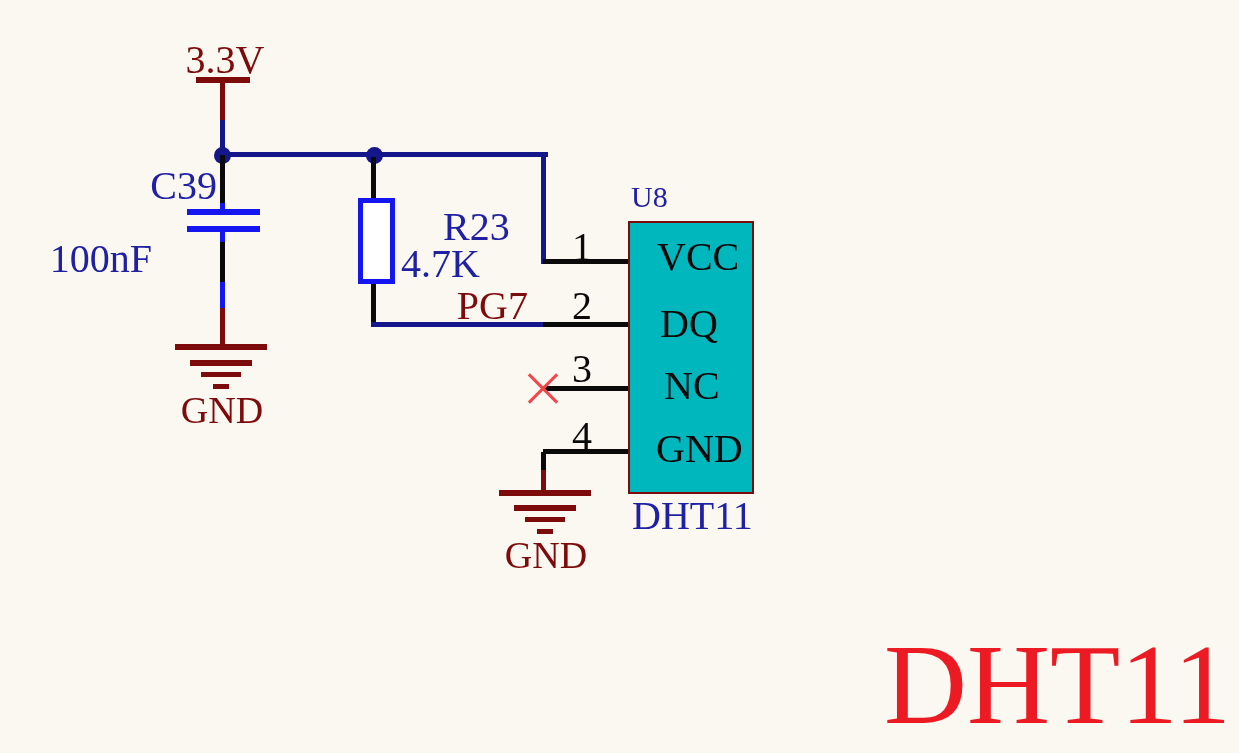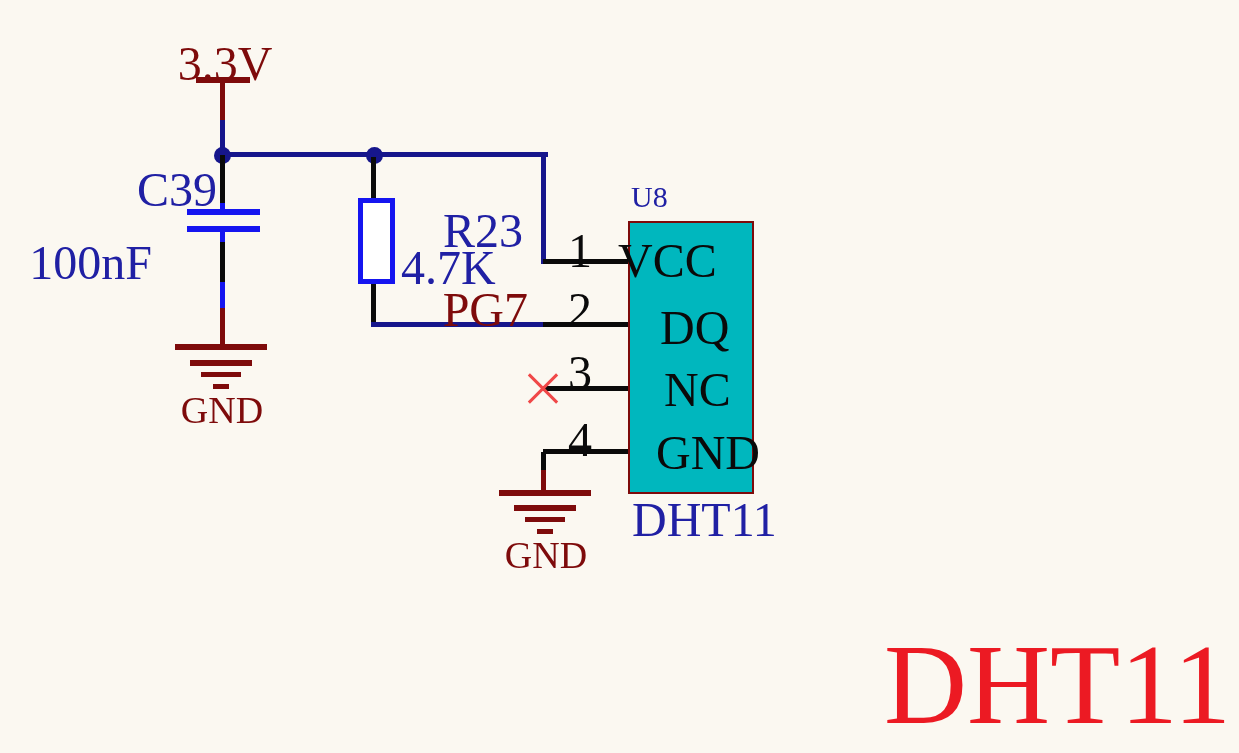--- a/index.html
+++ b/index.html
@@ -10,21 +10,21 @@
   .schematic{position:relative;width:1239px;height:753px;background:var(--background);
     overflow:hidden;font-family:"Liberation Serif","DejaVu Serif",serif;}
   i.seg{position:absolute;display:block;}
   .h{height:5px}
   .v{width:5px}
   .c-wire{background:var(--wire)}
   .c-blk{background:var(--black)}
   .c-mar{background:var(--maroon)}
   .c-blu{background:var(--symbol-blue)}
   .dot{position:absolute;width:17px;height:17px;border-radius:50%;background:var(--wire)}
-  .lbl{position:absolute;line-height:1;white-space:nowrap;font-size:48px;}
+  .lbl{position:absolute;line-height:1;white-space:nowrap;font-size:40px;}
   .t-blue{color:var(--label-blue)}
   .t-mar{color:var(--maroon)}
   .t-blk{color:var(--black)}
   .center{transform:translateX(-50%)}
   .res-body{position:absolute;left:358px;top:198px;width:37px;height:86px;
     border:5px solid var(--symbol-blue);background:#FFFFFF;box-sizing:border-box;}
   .chip-box{position:absolute;left:628px;top:221px;width:126px;height:273px;
     background:var(--chip-fill);border:2px solid var(--maroon);box-sizing:border-box;}
   .nc-x{position:absolute;left:523px;top:369px;width:40px;height:40px;}
   .nc-x i{position:absolute;left:0;top:18px;width:40px;height:3px;background:var(--noconnect-red);}
@@ -82,21 +82,21 @@
   <span class="lbl t-blk" style="right:647px;top:349px;">3</span>
   <span class="lbl t-blk" style="right:647px;top:416px;">4</span>
 
   <span class="nc-x">
       <i class="a"></i>
       <i class="b"></i>
     </span>
 
   <div class="chip-box"></div>
   <span class="lbl t-blue" style="left:631px;top:182px;font-size:30px;">U8</span>
-  <span class="lbl t-blk" style="left:618px;top:237px;text-align:right;">VCC</span>
+  <span class="lbl t-blk" style="left:657px;top:237px;text-align:right;">VCC</span>
   <span class="lbl t-blk" style="left:660px;top:304px;text-align:center;">DQ</span>
   <span class="lbl t-blk" style="left:664px;top:366px;">NC</span>
   <span class="lbl t-blk" style="left:656px;top:429px;">GND</span>
   <span class="lbl t-blue" style="left:632px;top:496px;">DHT11</span>
 
   <i class="seg v c-blk" style="left:541px;top:452px;height:20px"></i>
   <i class="seg v c-mar" style="left:541px;top:470px;height:23px"></i>
   <i class="seg h c-mar" style="left:499px;top:490px;width:92px;height:6px"></i>
   <i class="seg h c-mar" style="left:514px;top:505px;width:62px;height:6px"></i>
   <i class="seg h c-mar" style="left:525px;top:517px;width:40px;height:5px"></i>

